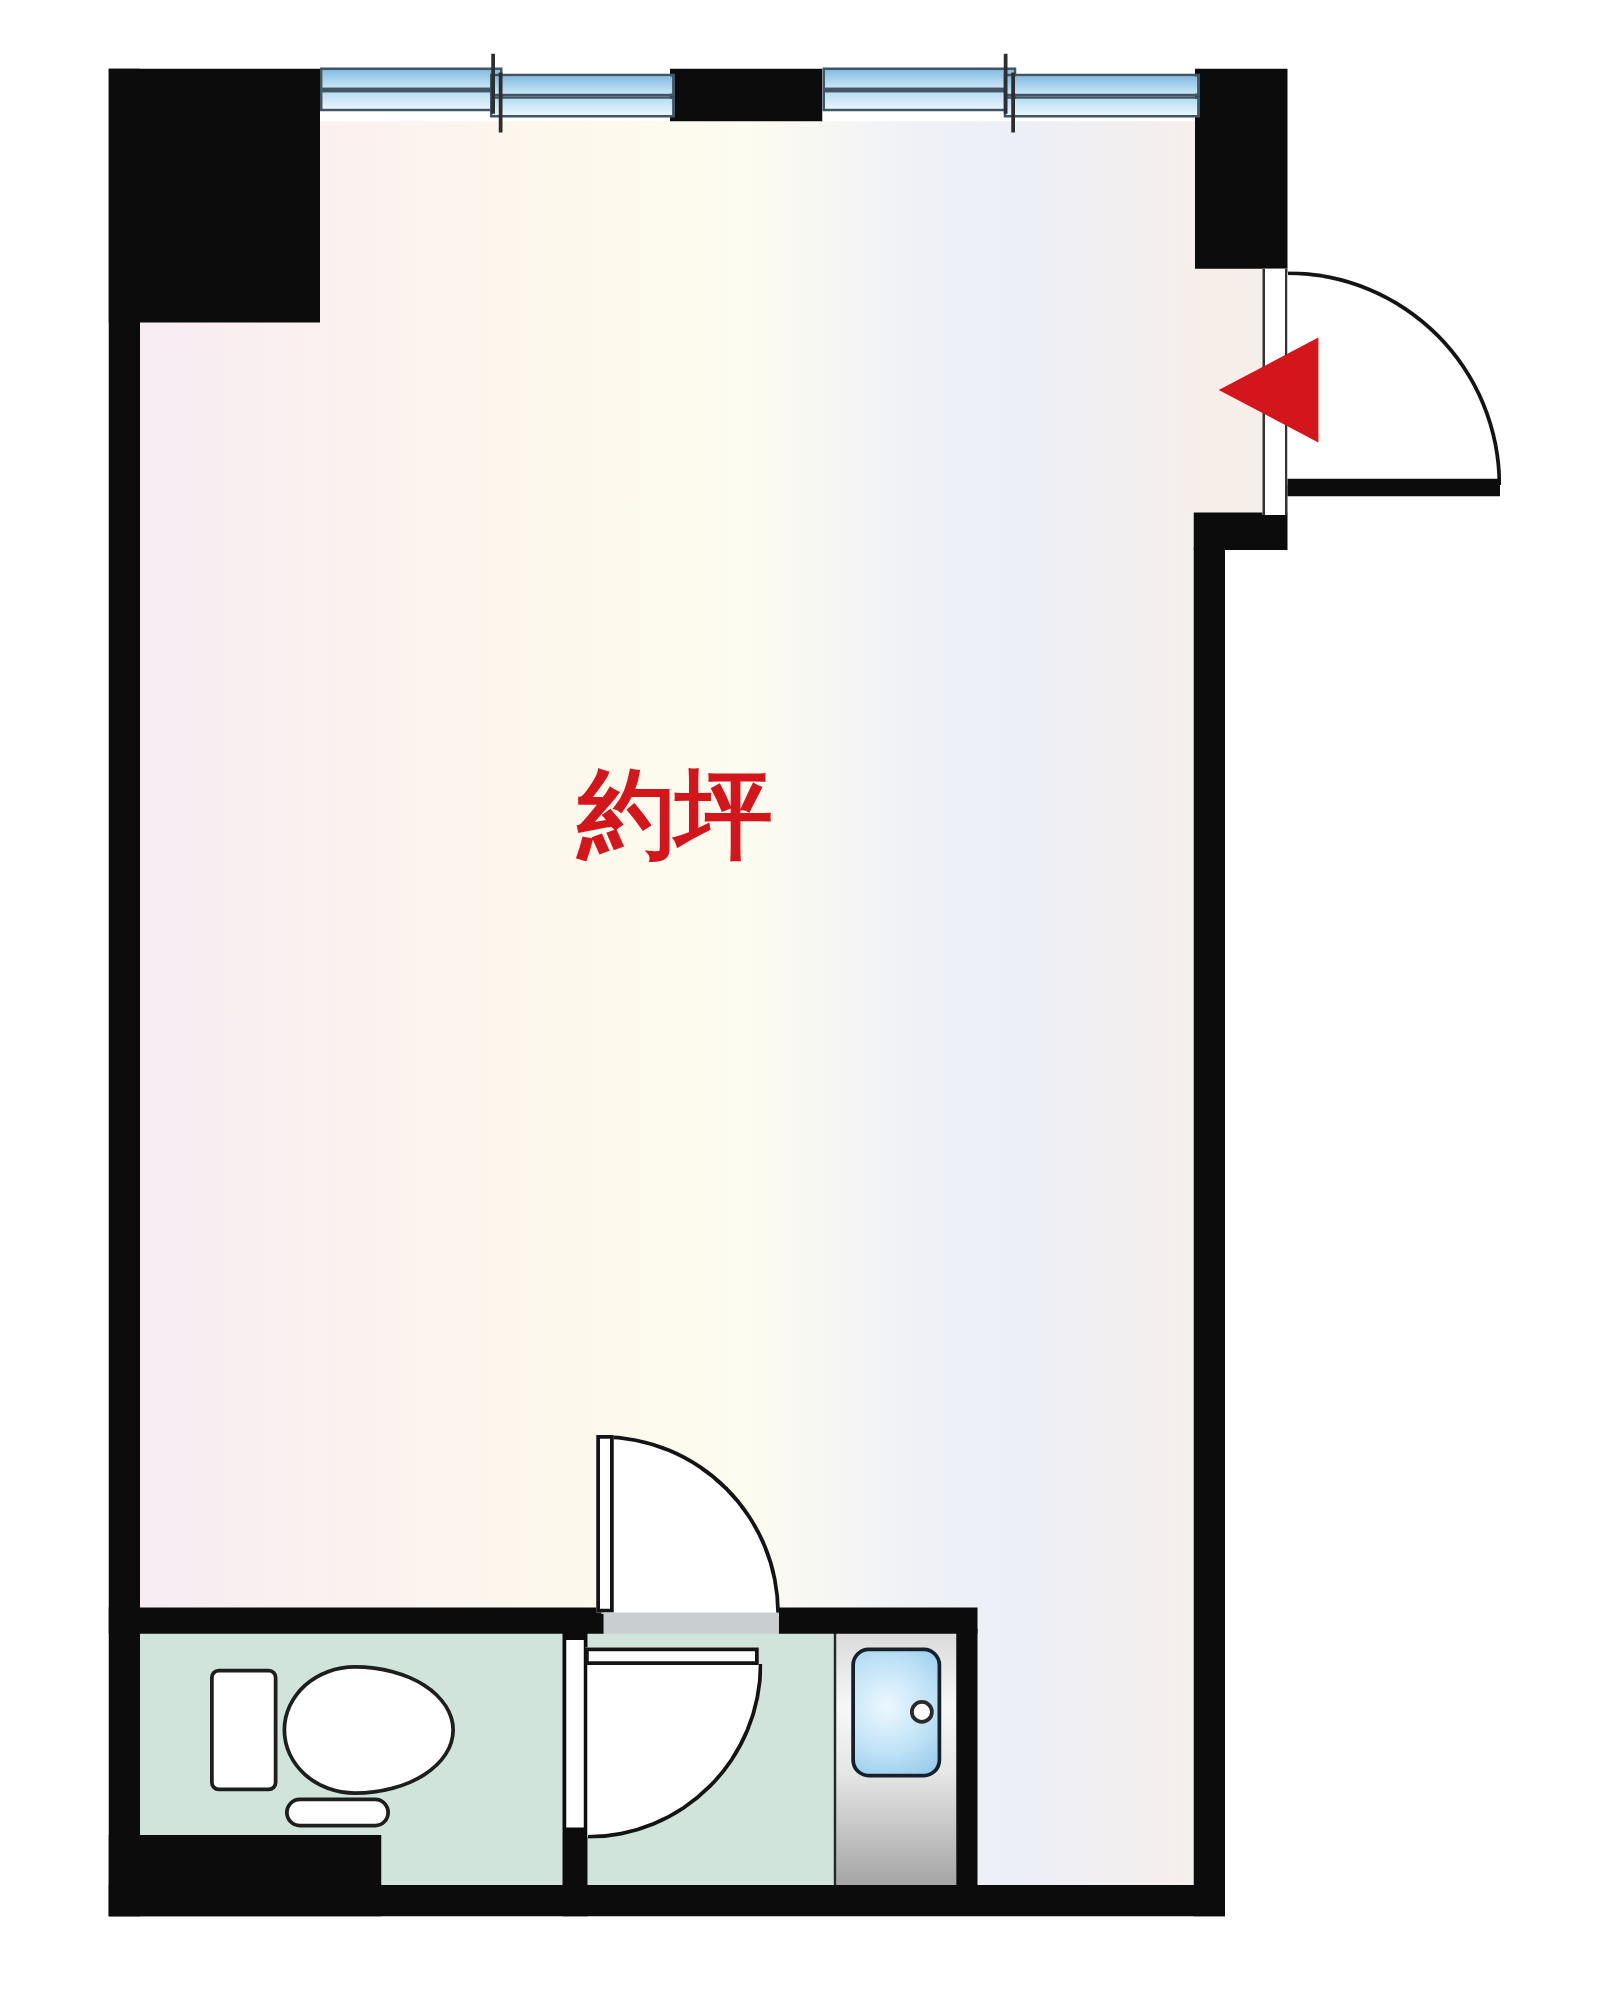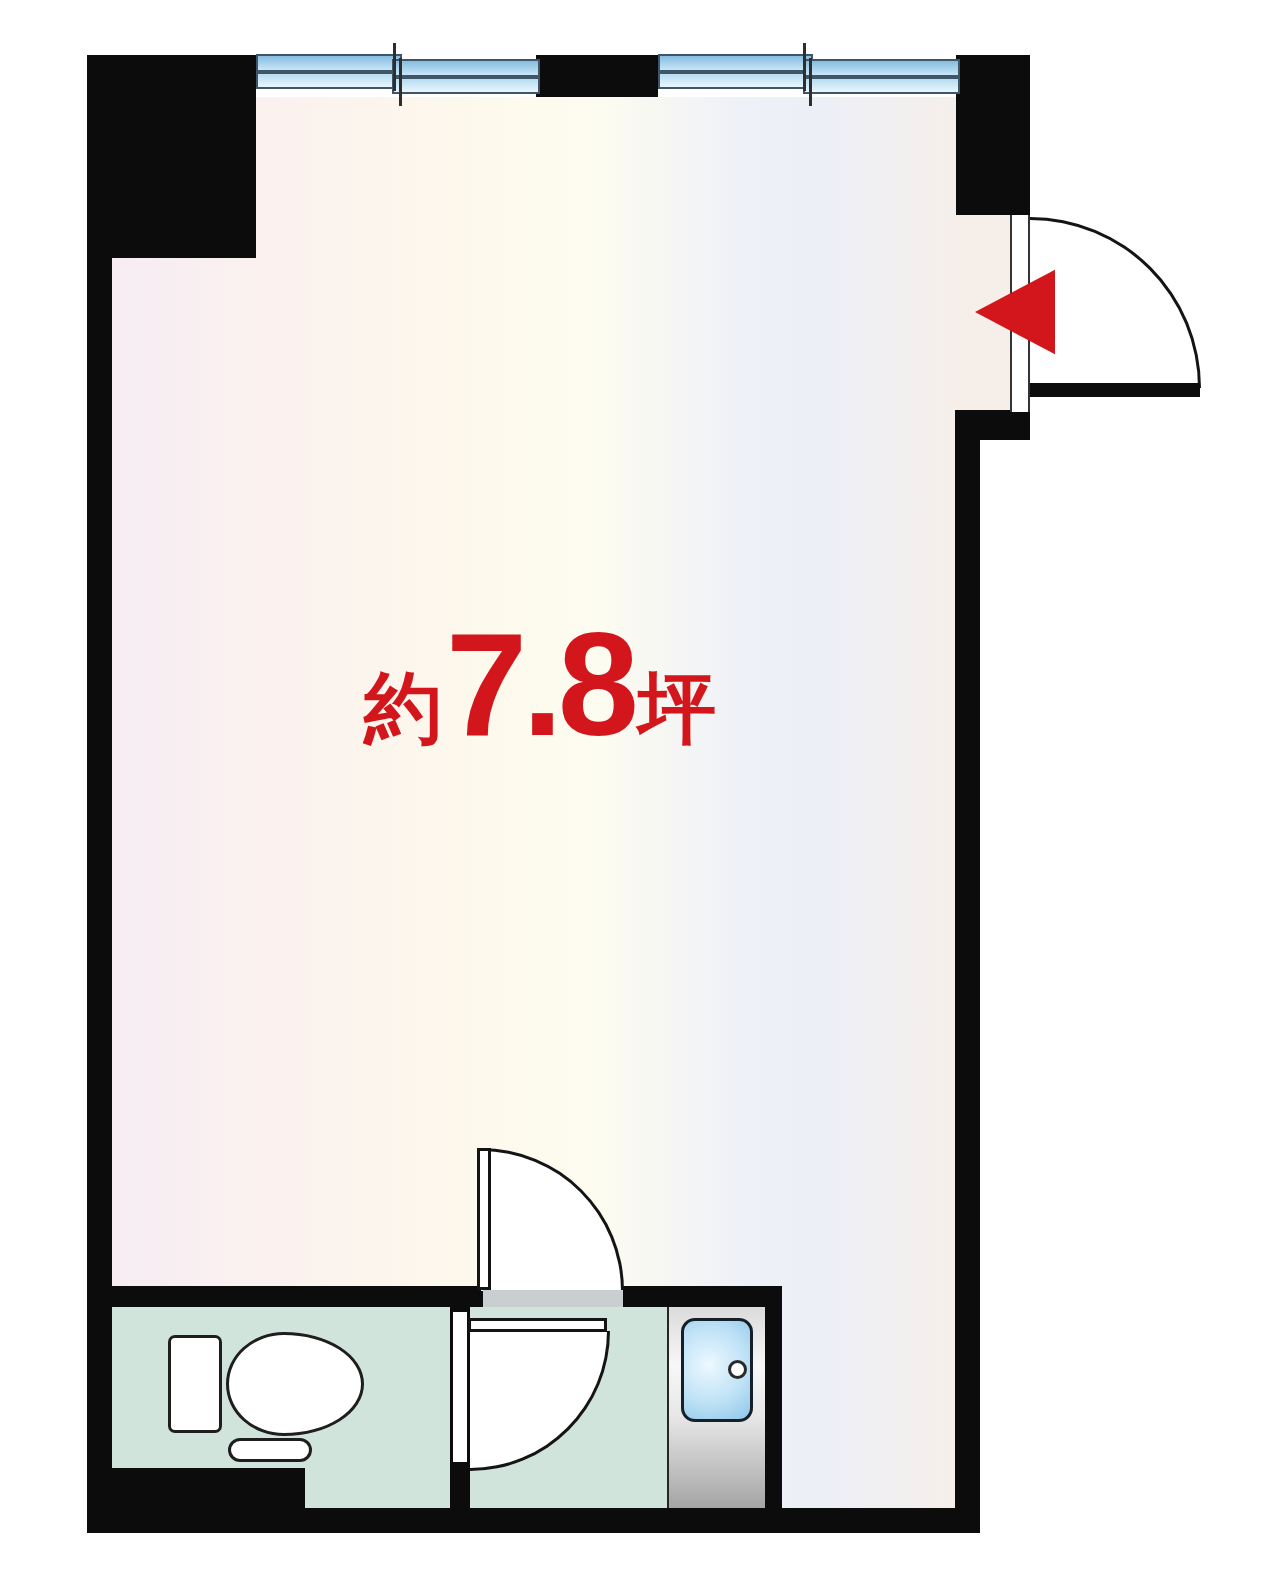--- a/index.html
+++ b/index.html
@@ -93,17 +93,16 @@
               border-top-width:3px;border-right-width:3px;border-top-right-radius:100%;"></div>
   <div class="leaf" style="left:477px;top:1148px;width:14px;height:142px;"></div>
   <div class="threshold" style="left:483px;top:1290px;width:140px;height:17px;"></div>
 
   <div class="swing" style="left:470px;top:1331px;width:137px;height:137px;
               border-bottom-width:3px;border-right-width:3px;border-bottom-right-radius:100%;"></div>
   <div class="leaf" style="left:468px;top:1318px;width:139px;height:14px;"></div>
 
   <div class="label-row" style="left:280px;top:612px;width:520px;height:160px;color:#d3161c;">
     <span class="label-kanji">約</span>
-    <span class="label-value">7.8</span>
     <span class="label-kanji">坪</span>
   </div>
 
 </div>
 
 </body></html>

